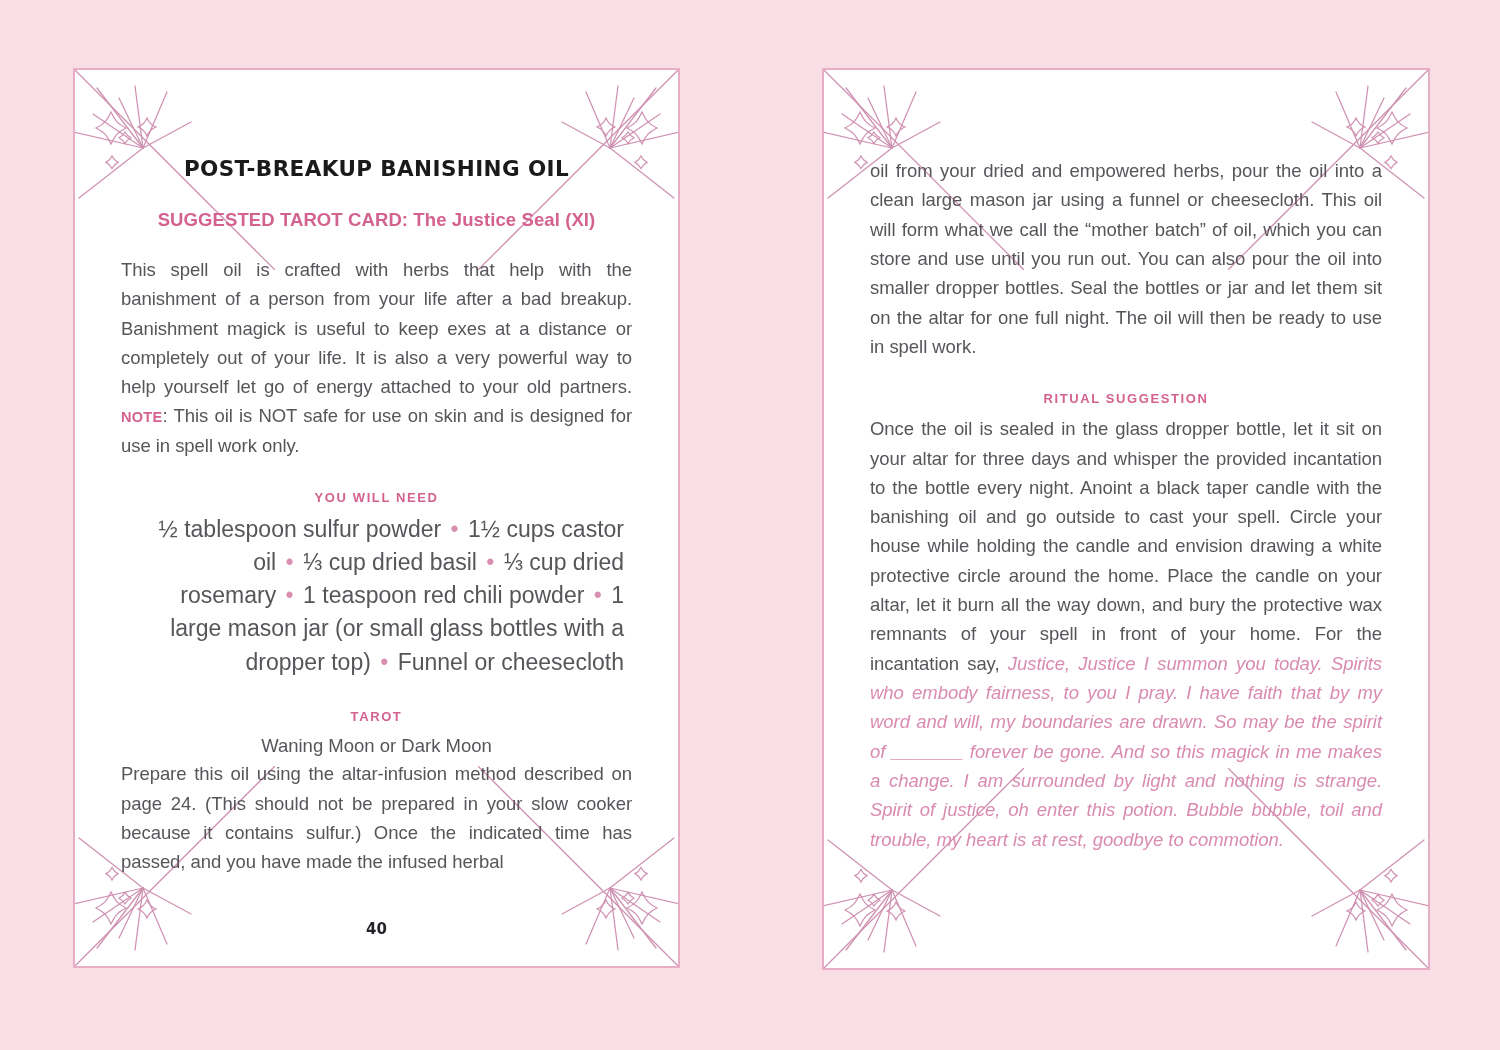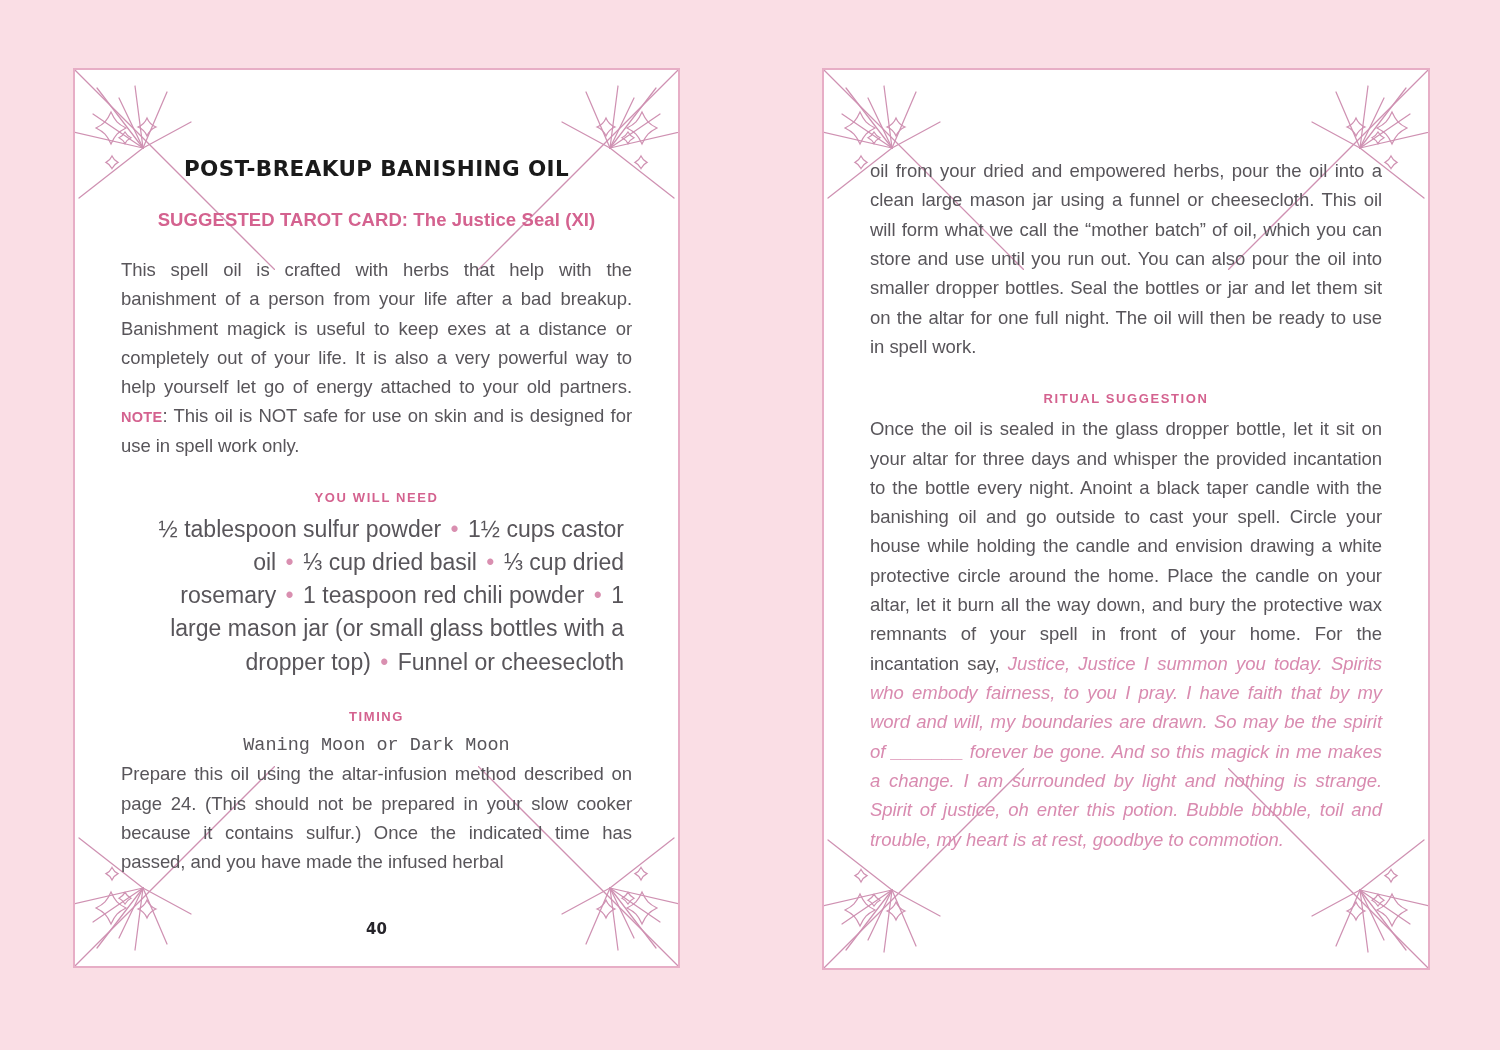--- a/index.html
+++ b/index.html
@@ -98,21 +98,21 @@
   .ingredients {
     font-family: "Liberation Sans", sans-serif;
     font-size: 23px;
     color: #58555a;
     line-height: 1.44;
     text-align: right;
     margin: 8px;
   }
   .bullet { color: #d98fb0; padding: 0 3px; }
   .timing-line {
-    font-family: Liberation Mono, monospace;
+    font-family: Liberation Sans, sans-serif;
     font-size: 18.5px;
     color: #58555a;
     text-align: center;
     margin: 0;
     line-height: 1.5;
   }
   .incantation {
     font-style: italic;
     color: #d98bb0;
   }
@@ -221,21 +221,21 @@
       <h1 class="title">POST-BREAKUP BANISHING OIL</h1>
       <h2 class="subtitle">SUGGESTED TAROT CARD: The Justice Seal (XI)</h2>
 
       <p class="body-text"><span>This spell oil is crafted with herbs that help with the banishment of a person from your life after a bad breakup. Banishment magick is useful to keep exes at a distance or completely out of your life. It is also a very powerful way to help yourself let go of energy attached to your old partners. </span><span class="note-label">NOTE</span><span>: This oil is NOT safe for use on skin and is designed for use in spell work only.</span></p>
 
       <h3 class="section-head">YOU WILL NEED</h3>
       <p class="ingredients">
         <span>½ tablespoon sulfur powder</span><span class="bullet">&nbsp;•&nbsp;</span><span>1½ cups castor oil</span><span class="bullet">&nbsp;•&nbsp;</span><span>⅓ cup dried basil</span><span class="bullet">&nbsp;•&nbsp;</span><span>⅓ cup dried rosemary</span><span class="bullet">&nbsp;•&nbsp;</span><span>1 teaspoon red chili powder</span><span class="bullet">&nbsp;•&nbsp;</span><span>1 large mason jar (or small glass bottles with a dropper top)</span><span class="bullet">&nbsp;•&nbsp;</span><span>Funnel or cheesecloth</span>
       </p>
 
-      <h3 class="section-head">TIMING</h3>
+      <h3 class="section-head">TAROT</h3>
       <p class="timing-line">Waning Moon or Dark Moon</p>
 
       <p class="body-text">Prepare this oil using the altar-infusion method described on page 24. (This should not be prepared in your slow cooker because it contains sulfur.) Once the indicated time has passed, and you have made the infused herbal</p>
     </div>
 
     <div class="page-number">40</div>
   </div>
 
   <div class="page page-right">
 

